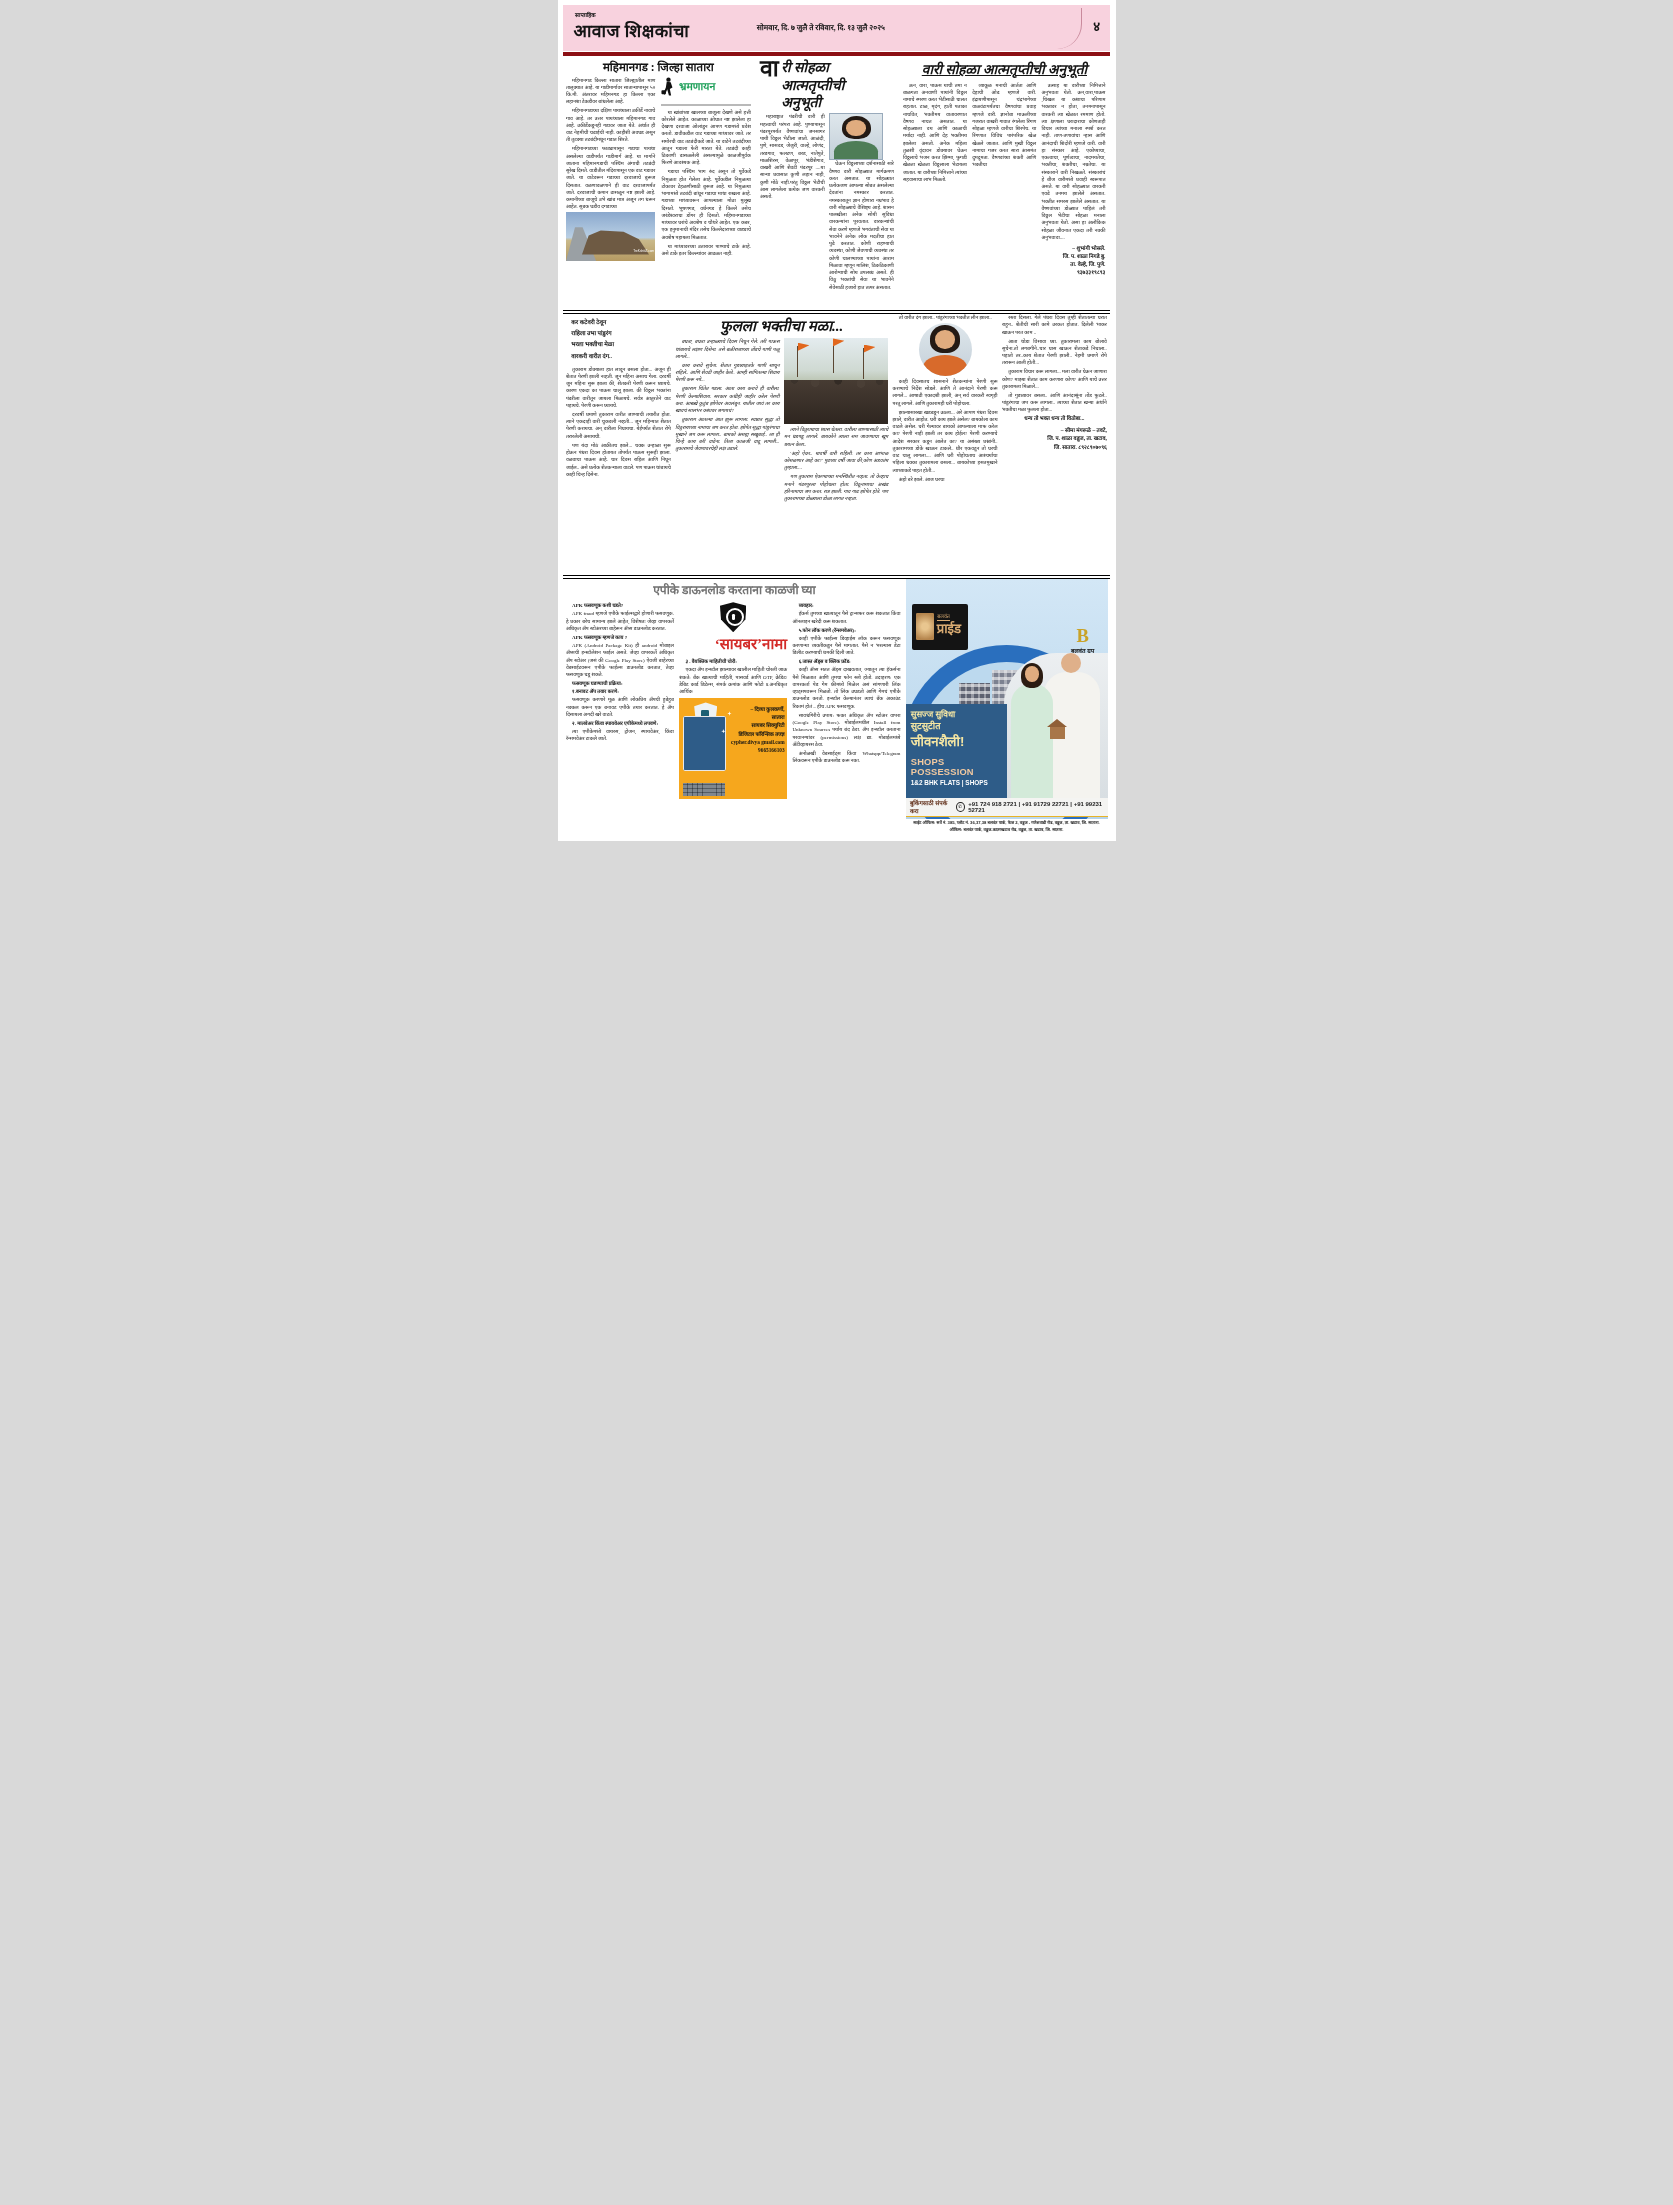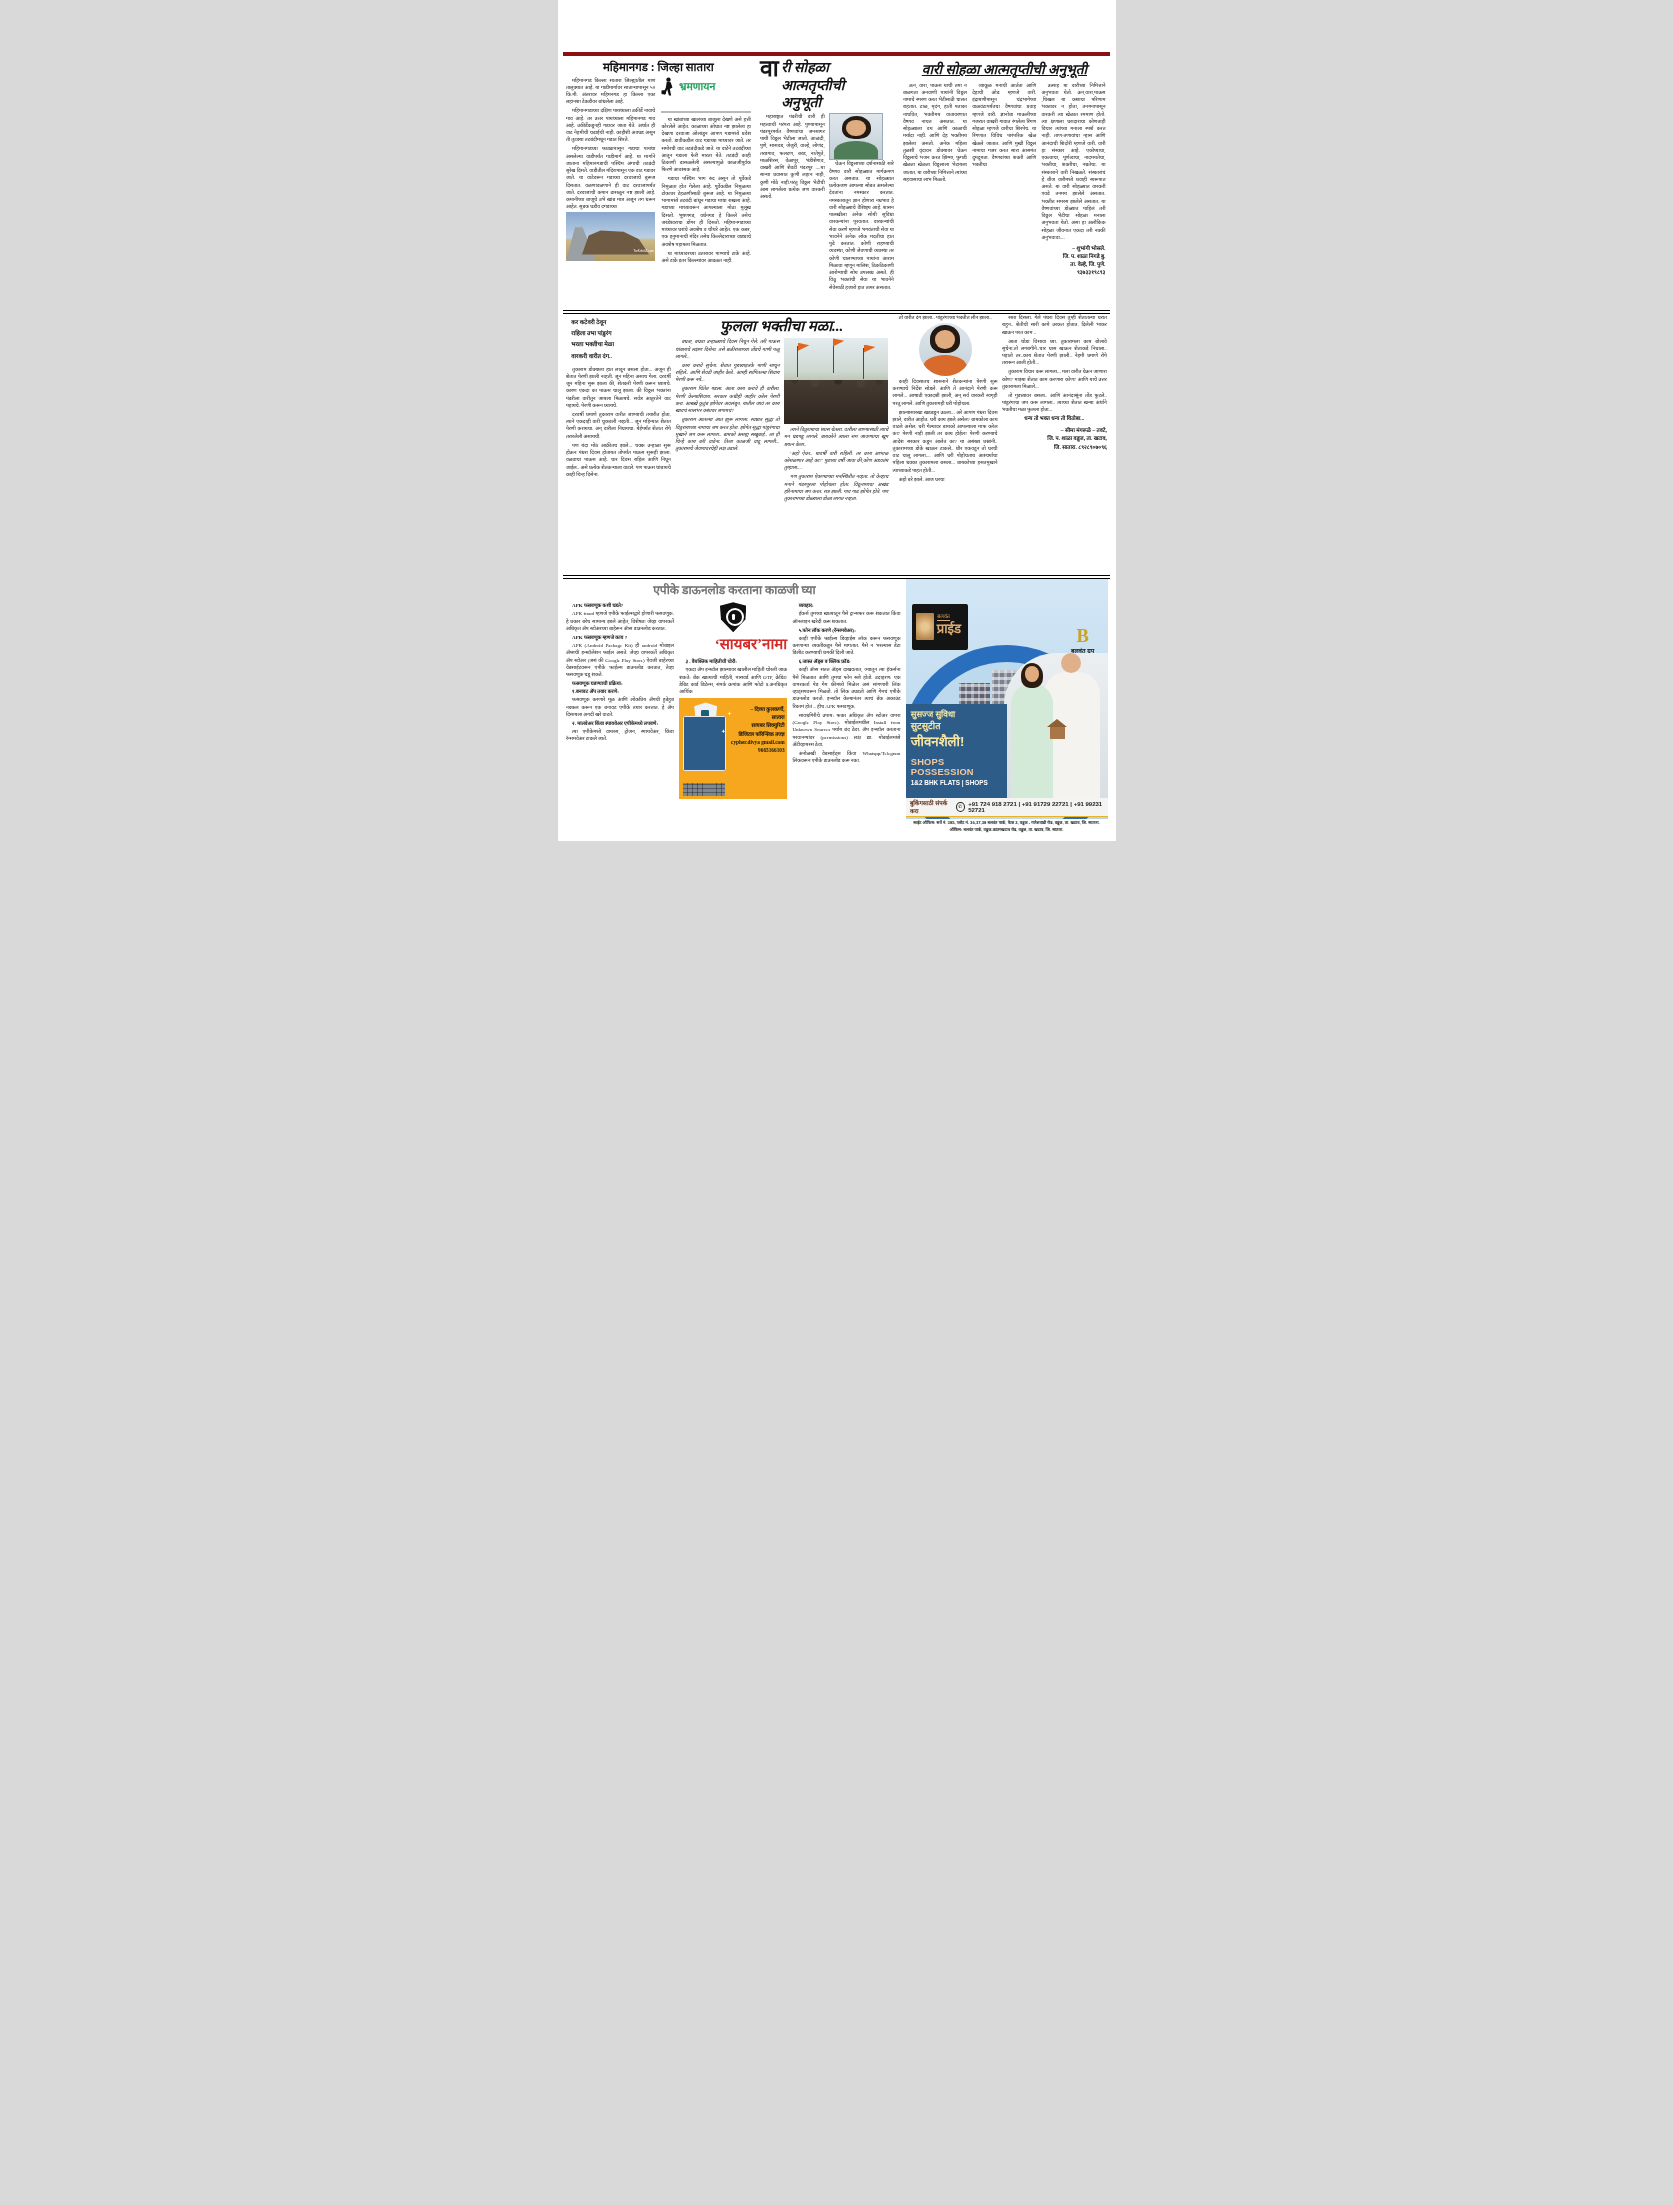--- a/index.html
+++ b/index.html
@@ -23,21 +23,21 @@
   .fort{width:185px;}
   .fort h1{margin:0 0 2.6px 0;font-size:11.5px;text-align:center;font-weight:bold;}
   .fort .cols{column-count:2;column-gap:6.2px;height:229px;}
   .fort-photo{width:100%;height:49px;background:linear-gradient(#8aa8cd 0%,#b9cfe4 52%,#c9b98a 58%,#b59a62 100%);
               position:relative;overflow:hidden;margin:1.3px 0;break-inside:avoid;}
   .fort-photo .hill{position:absolute;left:18%;top:26%;width:75%;height:60%;background:#6e5a43;
                     clip-path:polygon(0 100%,10% 35%,28% 18%,62% 22%,85% 48%,100% 100%);}
   .fort-photo .road{position:absolute;left:0;bottom:0;width:34%;height:70%;background:#9aa0a4;
                     clip-path:polygon(30% 0,55% 0,100% 100%,0 100%);}
   .fort-photo .wm{position:absolute;right:1.3px;bottom:8px;font-size:3.1px;color:#fff;font-family:"Liberation Sans",sans-serif;}
-  .bhraman{break-inside:avoid;margin:0.9px 0 2.6px 0;padding-bottom:15px;border-bottom:2.6px solid #b9b9b9;
+  .bhraman{break-inside:avoid;margin:0.9px 0 2.6px 0;padding-bottom:8px;border-bottom:2.6px solid #b9b9b9;
            display:flex;align-items:center;gap:2.6px;}
   .bhraman .label{color:#1fa05a;font-size:10.6px;font-weight:bold;}
   
   .wlead{width:134px;}
   .wlead .lead-head{display:flex;gap:2.6px;margin-bottom:1.8px;}
   .wlead .drop{font-size:23px;font-weight:bold;line-height:.9;}
   .wlead .hl{font-size:14px;font-weight:bold;line-height:1.25;font-style:italic;}
   .wlead .lead-cols{display:flex;gap:4.4px;}
   .wlead .lead-cols>div{width:65px;}
   .avatar{position:relative;background:linear-gradient(#dfe7ec,#c3cfd8);overflow:hidden;}
@@ -137,20 +137,27 @@
   .gold-line{position:absolute;left:0;top:237px;width:202px;height:1.3px;background:#e8b325;}
   .addr{position:absolute;left:0;top:240px;width:202px;text-align:center;font-size:4.2px;font-weight:bold;color:#222;line-height:1.7;background:#fff;height:17.6px;}
   
   .trav{flex:none;}
 </style>
 </head>
 <body>
 
 <div class="page">
 
+  <div class="mast">
+    <div class="weekly">साप्ताहिक</div>
+    <div class="title">आवाज शिक्षकांचा</div>
+    <div class="dateline">सोमवार, दि. ७ जुलै ते रविवार, दि. १३ जुलै २०२५</div>
+    <div class="wave"></div>
+    <div class="pageno">४</div>
+  </div>
   <div class="maroon-bar"></div>
 
   <div class="zoneA">
 
     <div class="fort">
       <h1>महिमानगड : जिल्हा सातारा</h1>
       <div class="cols body-txt">
         <p>महिमानगड किल्ला सातारा जिल्ह्यातील माण तालुक्यात आहे. या गाडीमार्गावर साताऱ्यापासून ५० कि.मी. अंतरावर महिमनगड हा किल्ला एका लहानशा टेकडीवर बांधलेला आहे.</p>
         <p>महिमानगडाच्या दक्षिण पायथ्याला उकीर्डे नावाचे गाव आहे. तर उत्तर पायथ्याला महिमानगड गाव आहे. उकीर्डेकडूनही गडावर जाता येते. अर्थात ही वाट नेहमीची चढाईची नाही. काहीशी अवघड असून ती तुटक्या तटबंदीमधून गडात शिरते.</p>
         <p>महिमानगडच्या फाट्यापासून गडाचा पायथा असलेल्या वाडीपर्यंत गाडीमार्ग आहे. या मार्गाने जाताना महिमानगडाची पश्चिम अंगाची तटबंदी सुरेख दिसते. वाडीतील मंदिरापासून एक वाट गडावर जाते. या वाटेवरून गडाच्या दरवाजाचे बुरूज दिसतात. वळणावळणाने ही वाट दरवाजापर्यंत जाते. दरवाजाची कमान ढासळून नष्ट झाली आहे. कमानीच्या बाजूचे उभे खांब मात्र अजून तग धरून आहेत. सुबक घडीव दगडाच्या</p>

